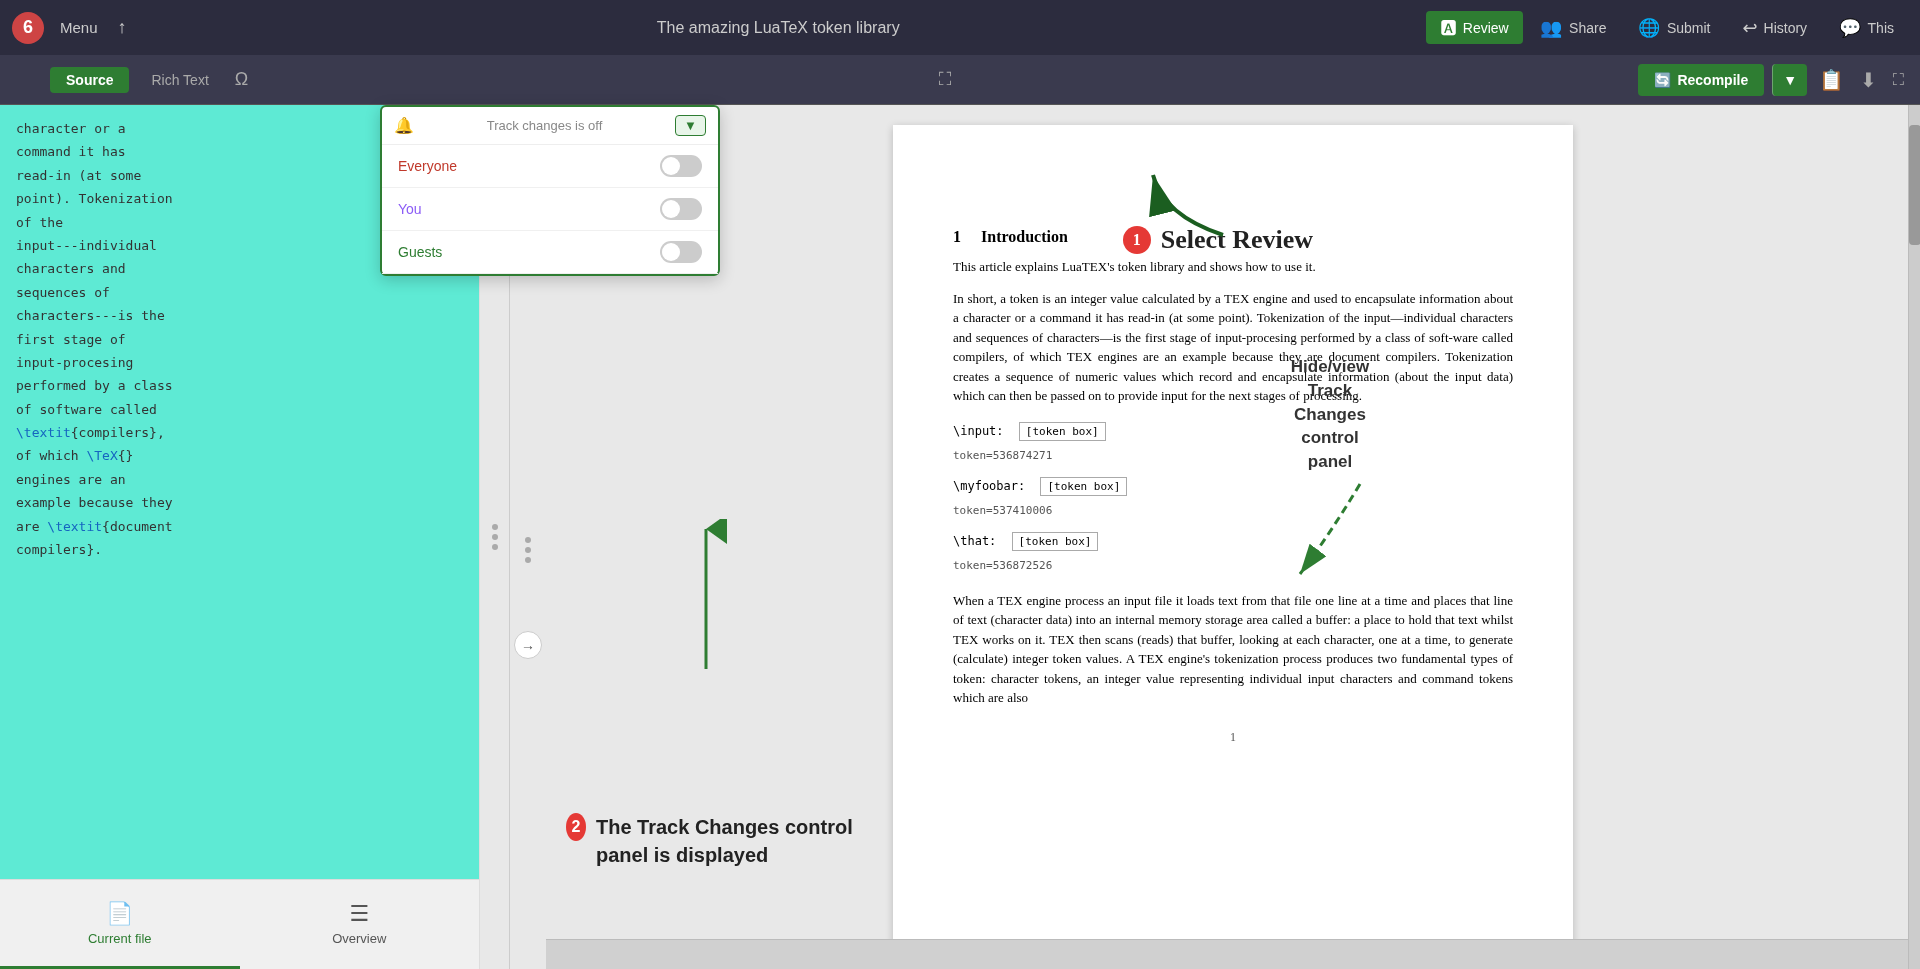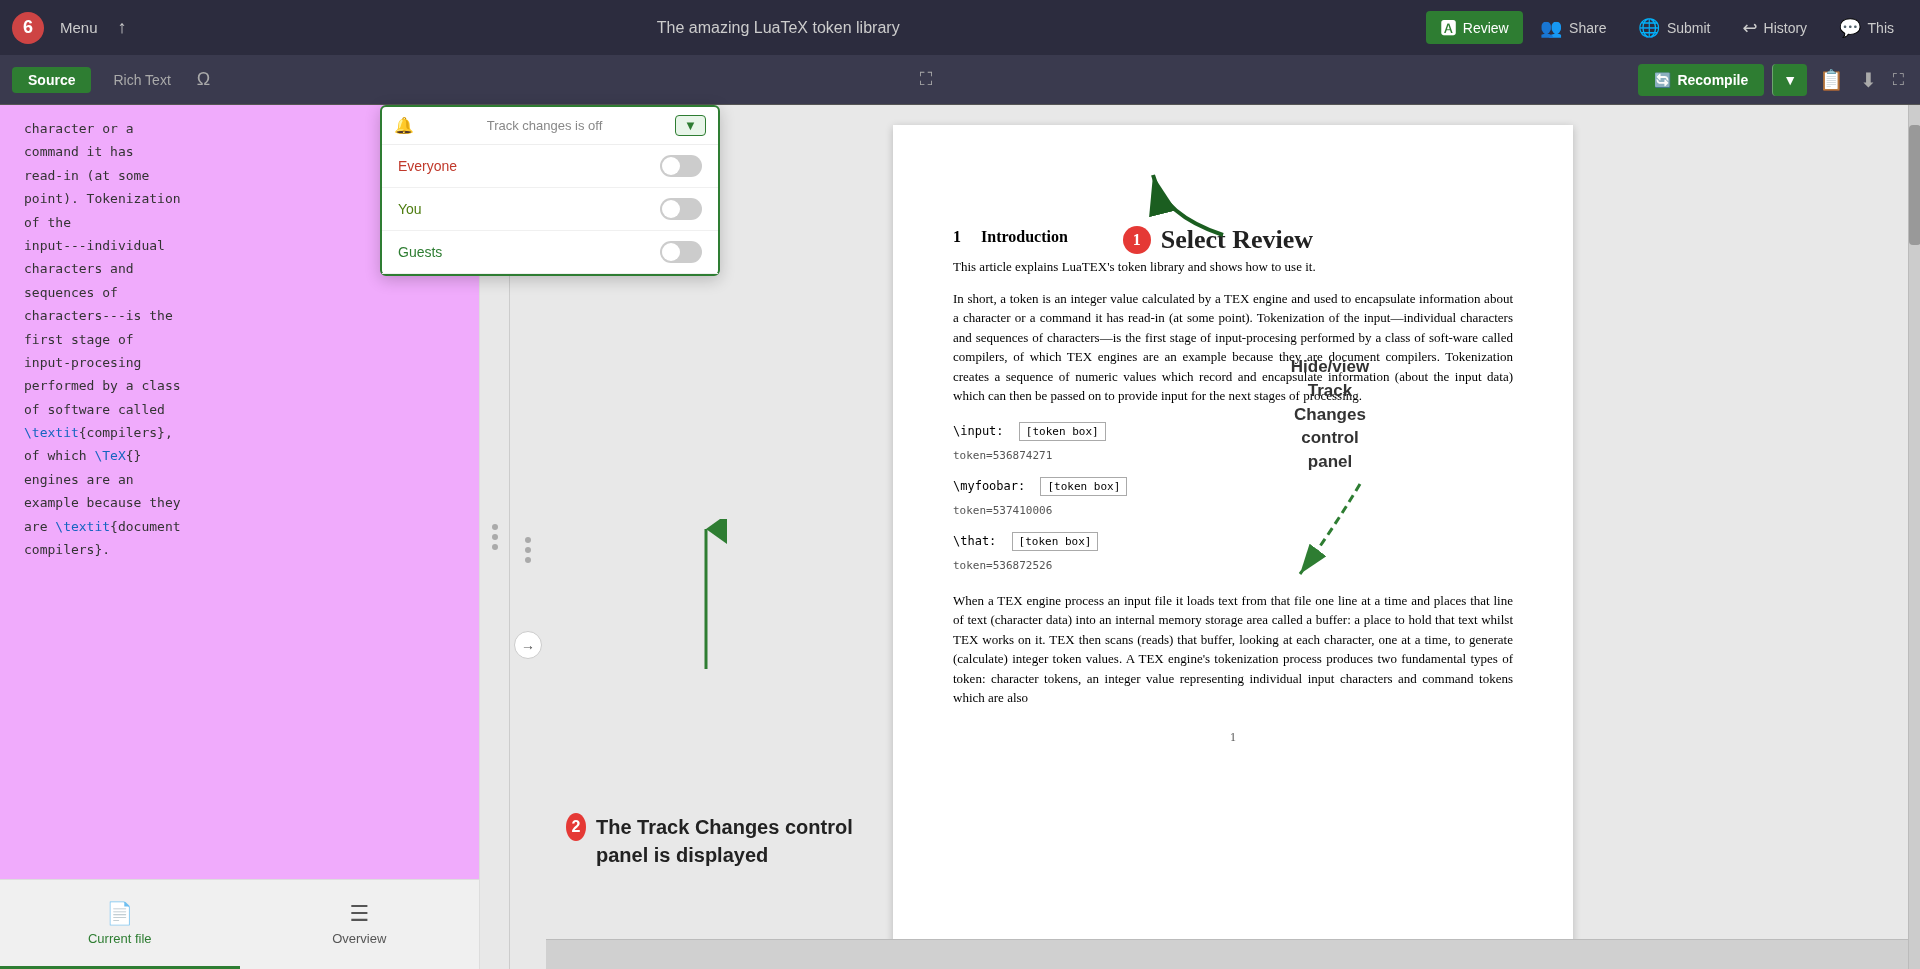--- a/index.html
+++ b/index.html
@@ -54,21 +54,21 @@
     .toolbar {
       display: flex;
       align-items: center;
       background: #3a3a4e;
       height: 50px;
       padding: 0 12px;
       gap: 8px;
       border-bottom: 1px solid #555;
     }
     .toolbar-left {
-      display: flex; align-items: center; gap: 6px;
+      display: flex; align-items: center; gap: 6px; margin-left: 38px;
     }
     .tab-source {
       background: #2e7d32;
       color: white;
       padding: 5px 16px;
       border-radius: 4px;
       font-size: 14px;
       font-weight: bold;
       cursor: pointer;
     }
@@ -126,26 +126,26 @@
       width: 480px;
       background: #f5f5f5;
       display: flex;
       flex-direction: column;
       position: relative;
       border-right: 1px solid #ddd;
     }
     .editor-scroll {
       flex: 1;
       overflow: hidden;
-      padding: 12px 24px;
+      padding: 12px 16px;
       font-family: 'Courier New', monospace;
       font-size: 13px;
       color: #333;
       line-height: 1.6;
-      background: #f0abfc;
+      background: #5eead4;
     }
     .editor-code {
       white-space: pre-wrap;
       line-height: 1.8;
     }
     .editor-link { color: #1565c0; }
 
     .editor-bottom-bar {
       display: flex;
       background: #f0f0f0;
@@ -203,21 +203,21 @@
       cursor: pointer;
     }
     .tc-row {
       display: flex;
       align-items: center;
       justify-content: space-between;
       padding: 10px 16px;
       border-bottom: 1px solid #f0f0f0;
     }
     .tc-name-everyone { color: #c0392b; font-size: 14px; font-weight: 500; }
-    .tc-name-you { color: #4d7c0f; font-size: 14px; font-weight: 500; }
+    .tc-name-you { color: #8b5cf6; font-size: 14px; font-weight: 500; }
     .tc-name-alison { color: #e67e22; font-size: 14px; font-weight: 500; }
     .tc-name-guests { color: #2e7d32; font-size: 14px; font-weight: 500; }
 
     
     .toggle {
       width: 42px; height: 22px;
       background: #ccc;
       border-radius: 11px;
       position: relative;
       cursor: pointer;

